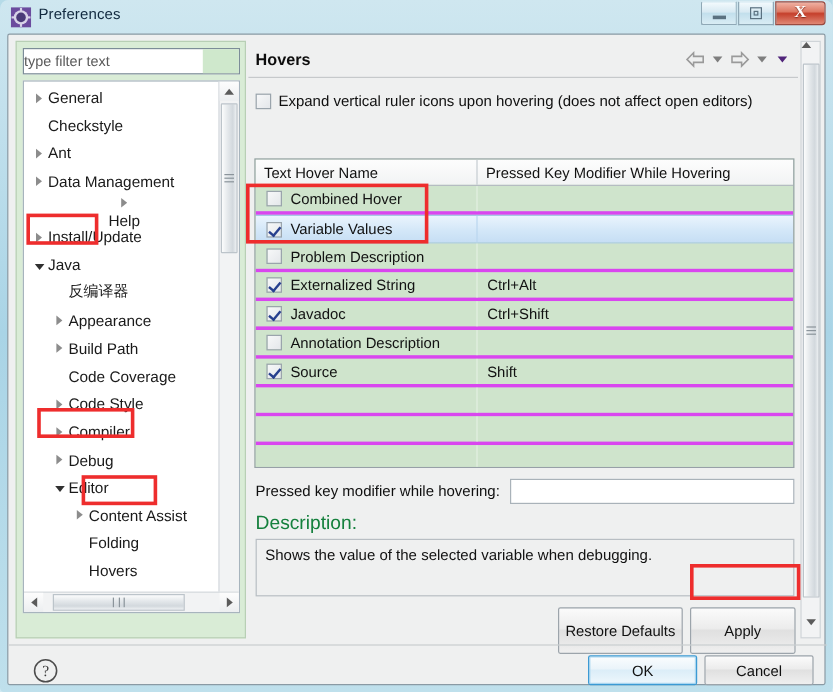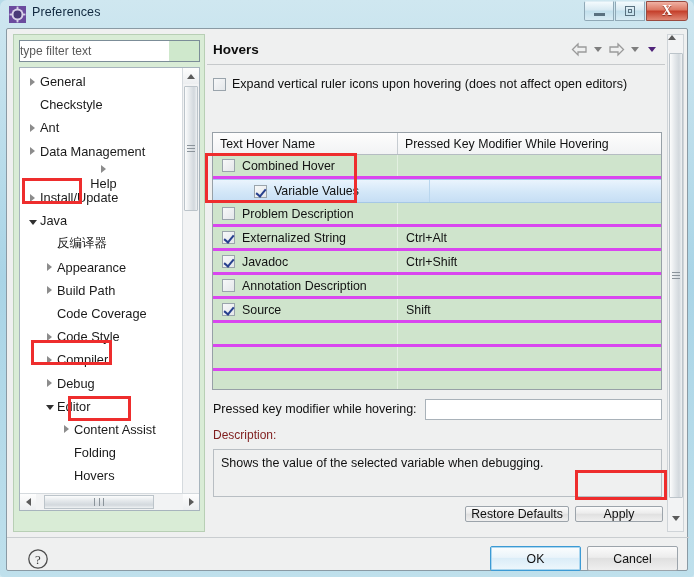--- a/index.html
+++ b/index.html
@@ -244,21 +244,20 @@
   .th.c2 { flex: 1; border-right: none; }
   .tbl-row {
     display: flex; height: 24px;
     background: #cfe4cc;
     border-bottom: 3px solid #d946ef;
   }
   .tbl-row.selected {
     background: linear-gradient(180deg,#eaf4fd 0%,#d3e7f8 55%,#c6def4 100%);
     border-top: 1px solid #a6c8e6;
     border-bottom: 1px solid #a6c8e6;
-    padding-left: 32px;
   }
   .td1 {
     width: 185px; display: flex; align-items: center;
     padding-left: 9px; gap: 7px;
     border-right: 1px solid #e3f0e1;
     font-size: 12.4px; color: #121212;
   }
   .td2 {
     flex: 1; display: flex; align-items: center;
     padding-left: 8px;
@@ -272,34 +271,34 @@
     width: 449px; height: 22px;
     display: flex; align-items: center;
   }
   #pkm-label { font-size: 12.5px; color: #0f0f0f; }
   #pkm-input {
     margin-left: 8px; flex: 1; height: 21px;
     background: #fff; border: 1px solid #a9b2b9;
   }
   #desc-label {
     position: absolute; left: 6px; top: 394px;
-    font-size: 12px; color: #7f1d1d;
+    font-size: 16px; color: #15803d;
   }
   #desc-box {
     position: absolute; left: 6px; top: 415px;
     width: 449px; height: 48px;
     background: #eff0f0;
     border: 1px solid #b8bec3;
     padding: 6px 7px;
     font-size: 12.5px; color: #111;
   }
 
   
   .btn {
-    height: 16px;
+    height: 39px;
     background: linear-gradient(180deg,#fbfbfb 0%,#ececec 45%,#e0e0e0 50%,#efefef 100%);
     border: 1px solid #9ca4ab;
     border-radius: 2px;
     display: flex; align-items: center; justify-content: center;
     font-size: 12.3px; color: #101010;
     cursor: default;
   }
   #btn-restore { position: absolute; left: 258px; top: 472px; width: 104px; }
   #btn-apply   { position: absolute; left: 368px; top: 472px; width: 88px; }
 

